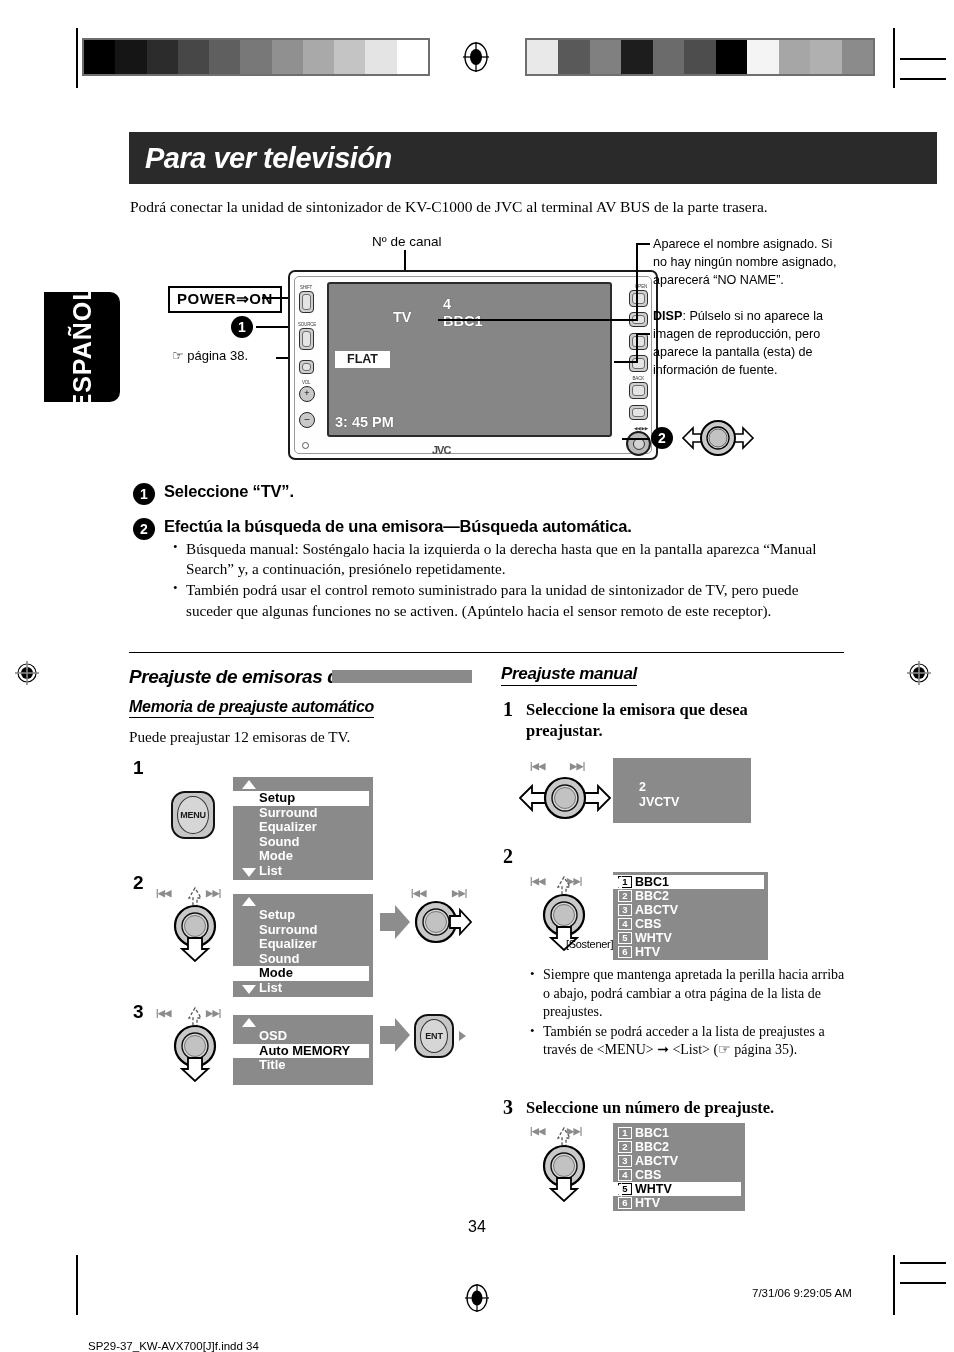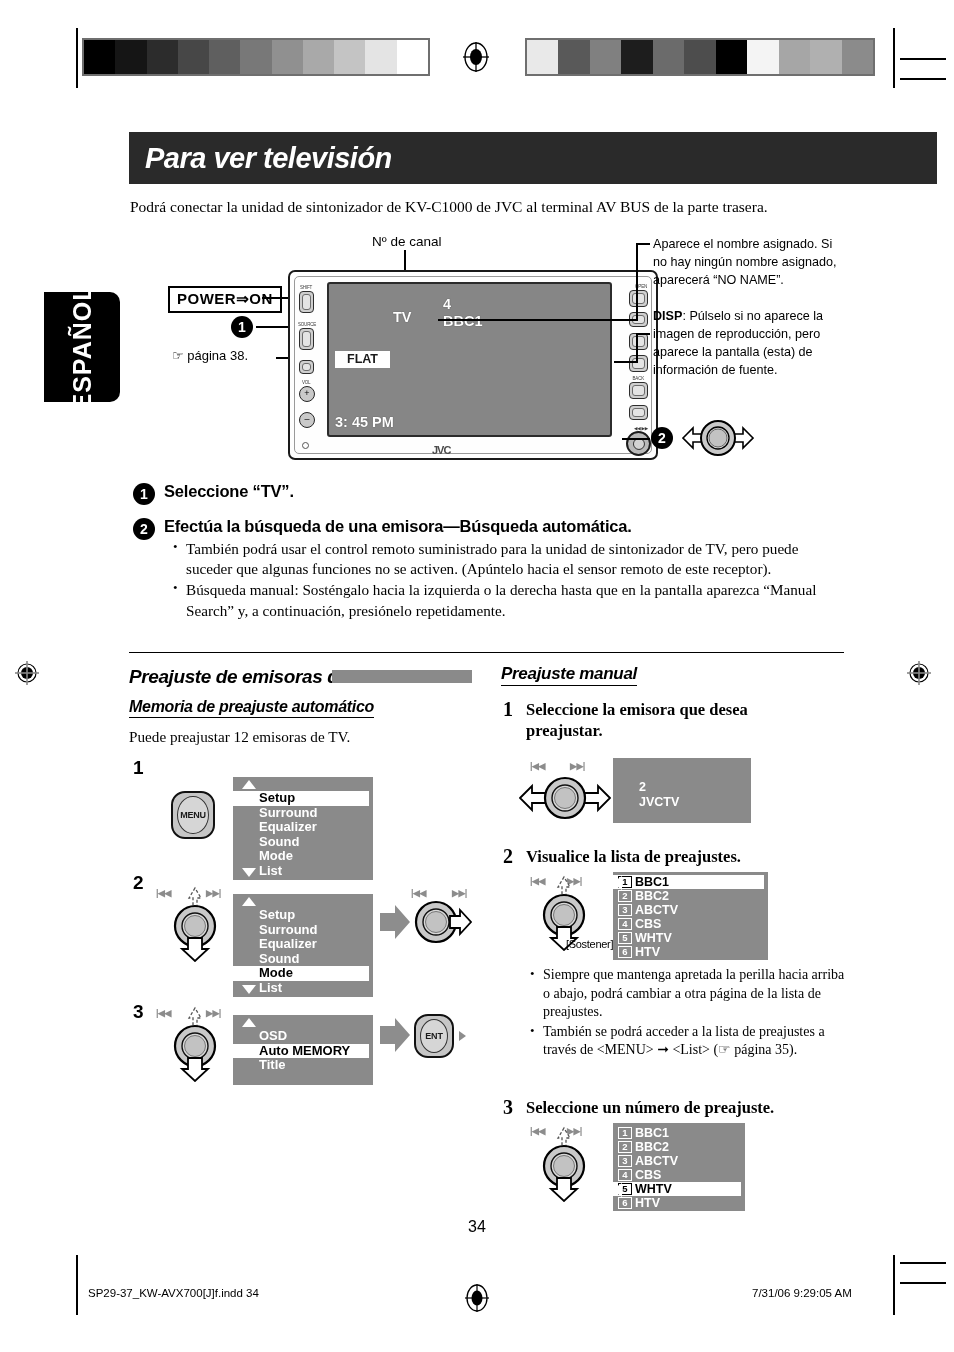--- a/index.html
+++ b/index.html
@@ -618,22 +618,22 @@
   </div>
 
   <div class="circnum" style="left:133px; top:483px;">1</div>
   <div class="step-head" style="left:164px; top:482px; width:660px;">Seleccione “TV”.</div>
 
   <div class="circnum" style="left:133px; top:518px;">2</div>
   <div class="step-head" style="left:164px; top:517px; width:680px;">Efectúa la búsqueda de una emisora—Búsqueda automática.</div>
 
   <div class="bullets" style="left:170px; top:539px; width:672px;">
     <ul class="b">
+      <li>Búsqueda manual: Sosténgalo hacia la izquierda o la derecha  hasta que en la pantalla aparezca “Manual Search” y, a continuación, presiónelo repetidamente.</li>
       <li>También podrá usar el control remoto suministrado para la unidad de sintonizador de TV, pero puede suceder que algunas funciones no se activen. (Apúntelo hacia el sensor remoto de este receptor).</li>
-      <li>Búsqueda manual: Sosténgalo hacia la izquierda o la derecha  hasta que en la pantalla aparezca “Manual Search” y, a continuación, presiónelo repetidamente.</li>
     </ul>
   </div>
 
   <hr class="rule" style="left:129px; top:652px; width:715px;">
 
   <div class="sec-h" style="left:129px; top:666px;">Preajuste de emisoras de TV</div>
   <div class="sec-bar" style="left:332px; top:670px; width:140px;"></div>
 
   <div class="sub-h" style="left:129px; top:698px;">Memoria de preajuste automático</div>
   <div class="body-t" style="left:129px; top:727px; width:330px;">Puede preajustar 12 emisoras de TV.</div>
@@ -743,21 +743,20 @@
       <circle cx="46" cy="26" r="13" fill="#d8d8d8" stroke="#111" stroke-width="1.4"></circle>
       <circle cx="46" cy="26" r="10.5" fill="#c2c2c2" stroke="#777" stroke-width="1"></circle>
     </svg>
   </div>
   <div class="simple-screen" style="left:613px; top:758px; width:138px; height:65px;">
     <div>2</div>
     <div>JVCTV</div>
   </div>
 
   <div class="num-serif" style="left:503px; top:845px;">2</div>
-  <div class="step-title" style="left:526px; top:847px; width:300px;">Visualice la lista de preajustes.</div>
   <div class="tick-lbl" style="left:530px; top:876px;">|◀◀</div>
   <div class="tick-lbl" style="left:567px; top:876px;">▶▶|</div>
   <div class="knobfig" style="left:530px; top:875px;">
     <svg width="68" height="76" viewBox="0 0 68 76">
       <path d="M34 2 L28 12 L32 12 L32 22 L36 22 L36 12 L40 12 Z" fill="#fff" stroke="#555" stroke-width="1.3" stroke-dasharray="3,2"></path>
       <circle cx="34" cy="40" r="20" fill="#c9c9c9" stroke="#000" stroke-width="2.2"></circle>
       <circle cx="34" cy="40" r="13" fill="#d8d8d8" stroke="#111" stroke-width="1.4"></circle>
       <circle cx="34" cy="40" r="10.5" fill="#c2c2c2" stroke="#777" stroke-width="1"></circle>
       <path d="M27 52 L41 52 L41 63 L47 63 L34 75 L21 63 L27 63 Z" fill="#fff" stroke="#000" stroke-width="1.8"></path>
     </svg>
@@ -835,16 +834,16 @@
         <span class="pn">5</span>
         <span>WHTV</span>
       </div>
     <div class="prow">
         <span class="pn">6</span>
         <span>HTV</span>
       </div>
   </div>
 
   <div class="pagenum" style="left:457px; top:1218px; width:40px;">34</div>
-  <div class="footer-txt" style="left:88px; top:1287px;">SP29-37_KW-AVX700[J]f.indd   34</div>
+  <div class="footer-txt" style="left:88px; top:1340px;">SP29-37_KW-AVX700[J]f.indd   34</div>
   <div class="footer-txt" style="left:752px; top:1287px;">7/31/06   9:29:05 AM</div>
 
 </div>
 
 </body></html>

